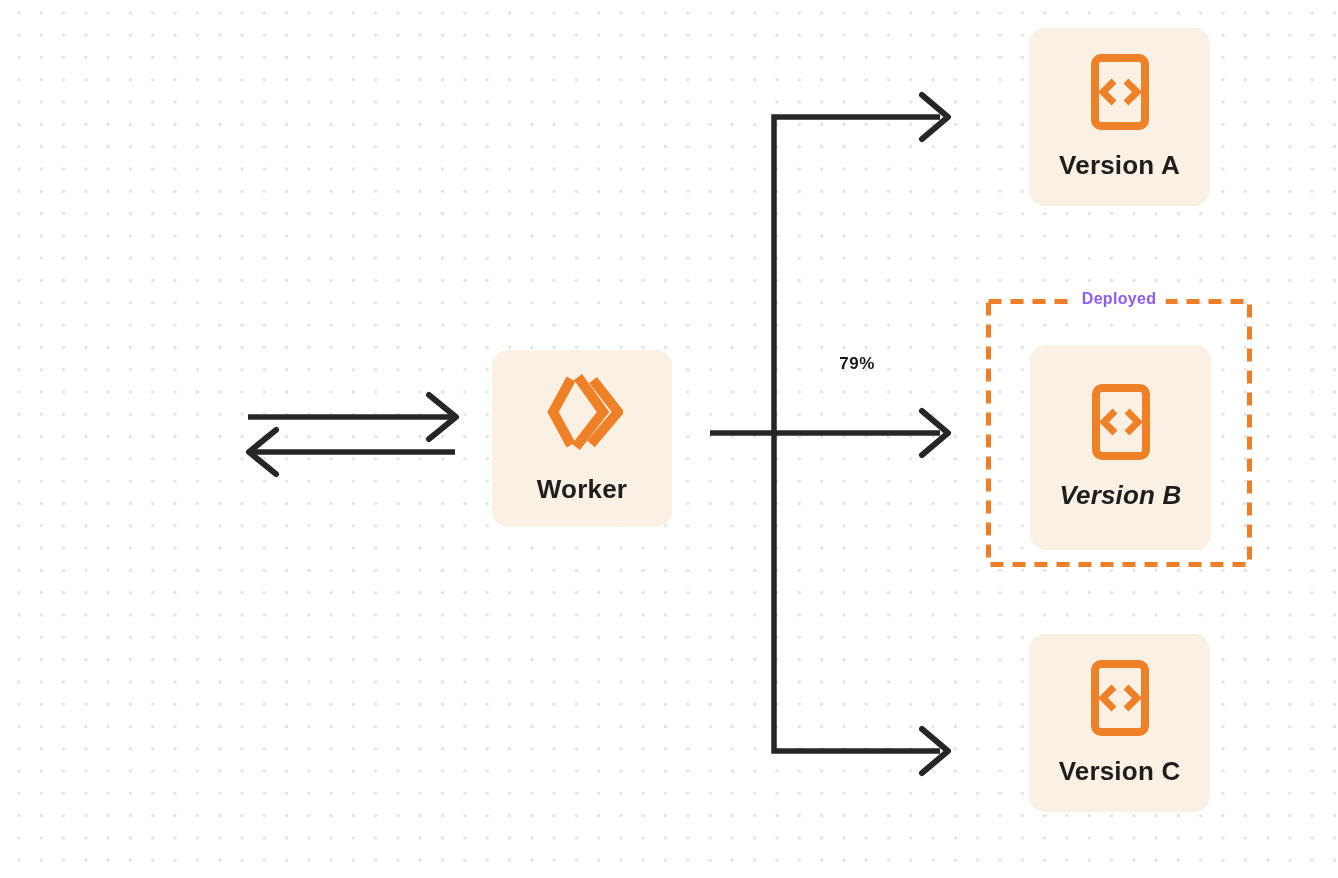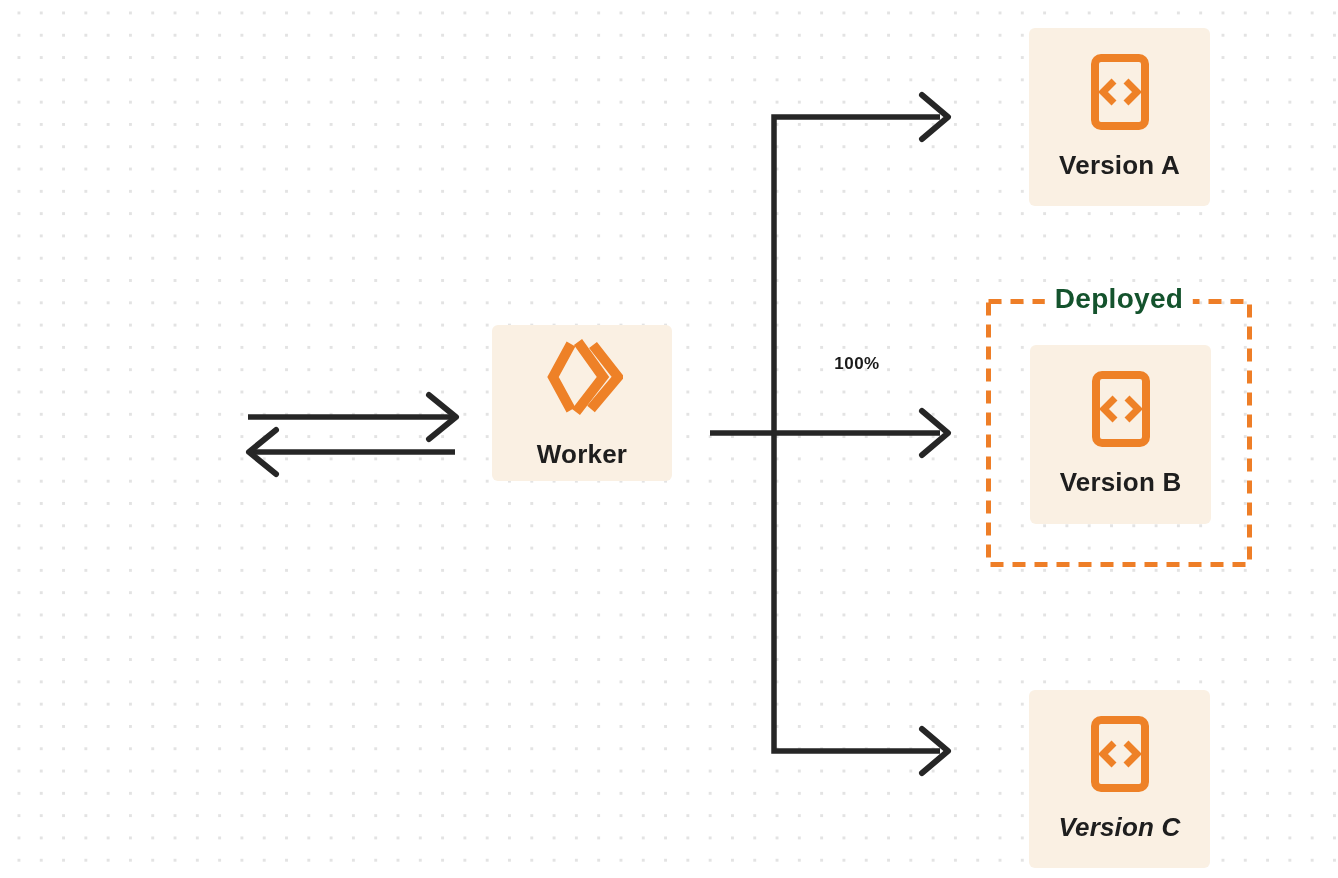--- a/index.html
+++ b/index.html
@@ -13,51 +13,51 @@
     width: 1338px;
     height: 878px;
     overflow: hidden;
     background-color: #ffffff;
     background-image: radial-gradient(circle, #e3e3e3 1.7px, transparent 1.8px);
     background-size: 22.3px 22.3px;
     background-position: 7.8px 1.8px;
   }
   .node {
     position: absolute;
-    border-radius: 6px;
+    border-radius: 16px;
     display: flex;
     flex-direction: column;
     align-items: center;
     justify-content: center;
   }
   .node-label {
     font-size: 26px;
     font-weight: 700;
     color: #1e1e1e;
     letter-spacing: 0.2px;
   }
   .client-box {
     left: 30px; top: 343px;
     width: 182px; height: 180px;
     background: #f5f5f6;
   }
   .worker-box {
-    left: 492px; top: 325px;
-    width: 180px; height: 156px;
+    left: 492px; top: 350px;
+    width: 180px; height: 177px;
     background: #faf0e3;
     gap: 22px;
   }
   .version-box {
     width: 181px; height: 178px;
     background: #faf0e3;
     gap: 20px;
   }
   .version-a { left: 1029px; top: 28px; }
-  .version-b { left: 1030px; top: 345px; height: 179px; }
-  .version-c { left: 1029px; top: 690px; font-style: italic; }
+  .version-b { left: 1030px; top: 345px; height: 205px; font-style: italic; }
+  .version-c { left: 1029px; top: 634px; }
 
   .icon-wrap { display: block; line-height: 0; }
 
   .arrow-layer {
     position: absolute;
     left: 0; top: 0;
     width: 1338px; height: 878px;
     pointer-events: none;
   }
 
@@ -66,23 +66,23 @@
     left: 986px; top: 299px;
     width: 266px; height: 268px;
   }
   .deployed-box svg { display: block; }
   .deployed-label {
     position: absolute;
     left: 50%; top: 0;
     transform: translate(-50%, -50%);
     background: #ffffff;
     padding: 0 10px;
-    font-size: 28px;
+    font-size: 16px;
     font-weight: 700;
-    color: #14532d;
+    color: #8b5cf6;
     white-space: nowrap;
     letter-spacing: 0.3px;
   }
 
   .traffic-label {
     position: absolute;
     left: 777px; top: 346px;
     width: 160px;
     text-align: center;
     color: #1a1a1a;
@@ -176,16 +176,16 @@
       <svg width="58" height="76" viewBox="0 0 58 76" xmlns="http://www.w3.org/2000/svg" fill="none" stroke="#ee8127">
         <rect x="4" y="4" width="50" height="68" rx="6" stroke-width="8"></rect>
         <polyline points="23,27 12,38 23,49" stroke-width="7"></polyline>
         <polyline points="35,27 46,38 35,49" stroke-width="7"></polyline>
       </svg>
     </span>
     <span class="node-label">Version C</span>
   </div>
 
   <div class="traffic-label">
-    <span class="traffic-line1">100%</span>
+    <span class="traffic-line1">79%</span>
   </div>
 
 </div>
 
 </body></html>

